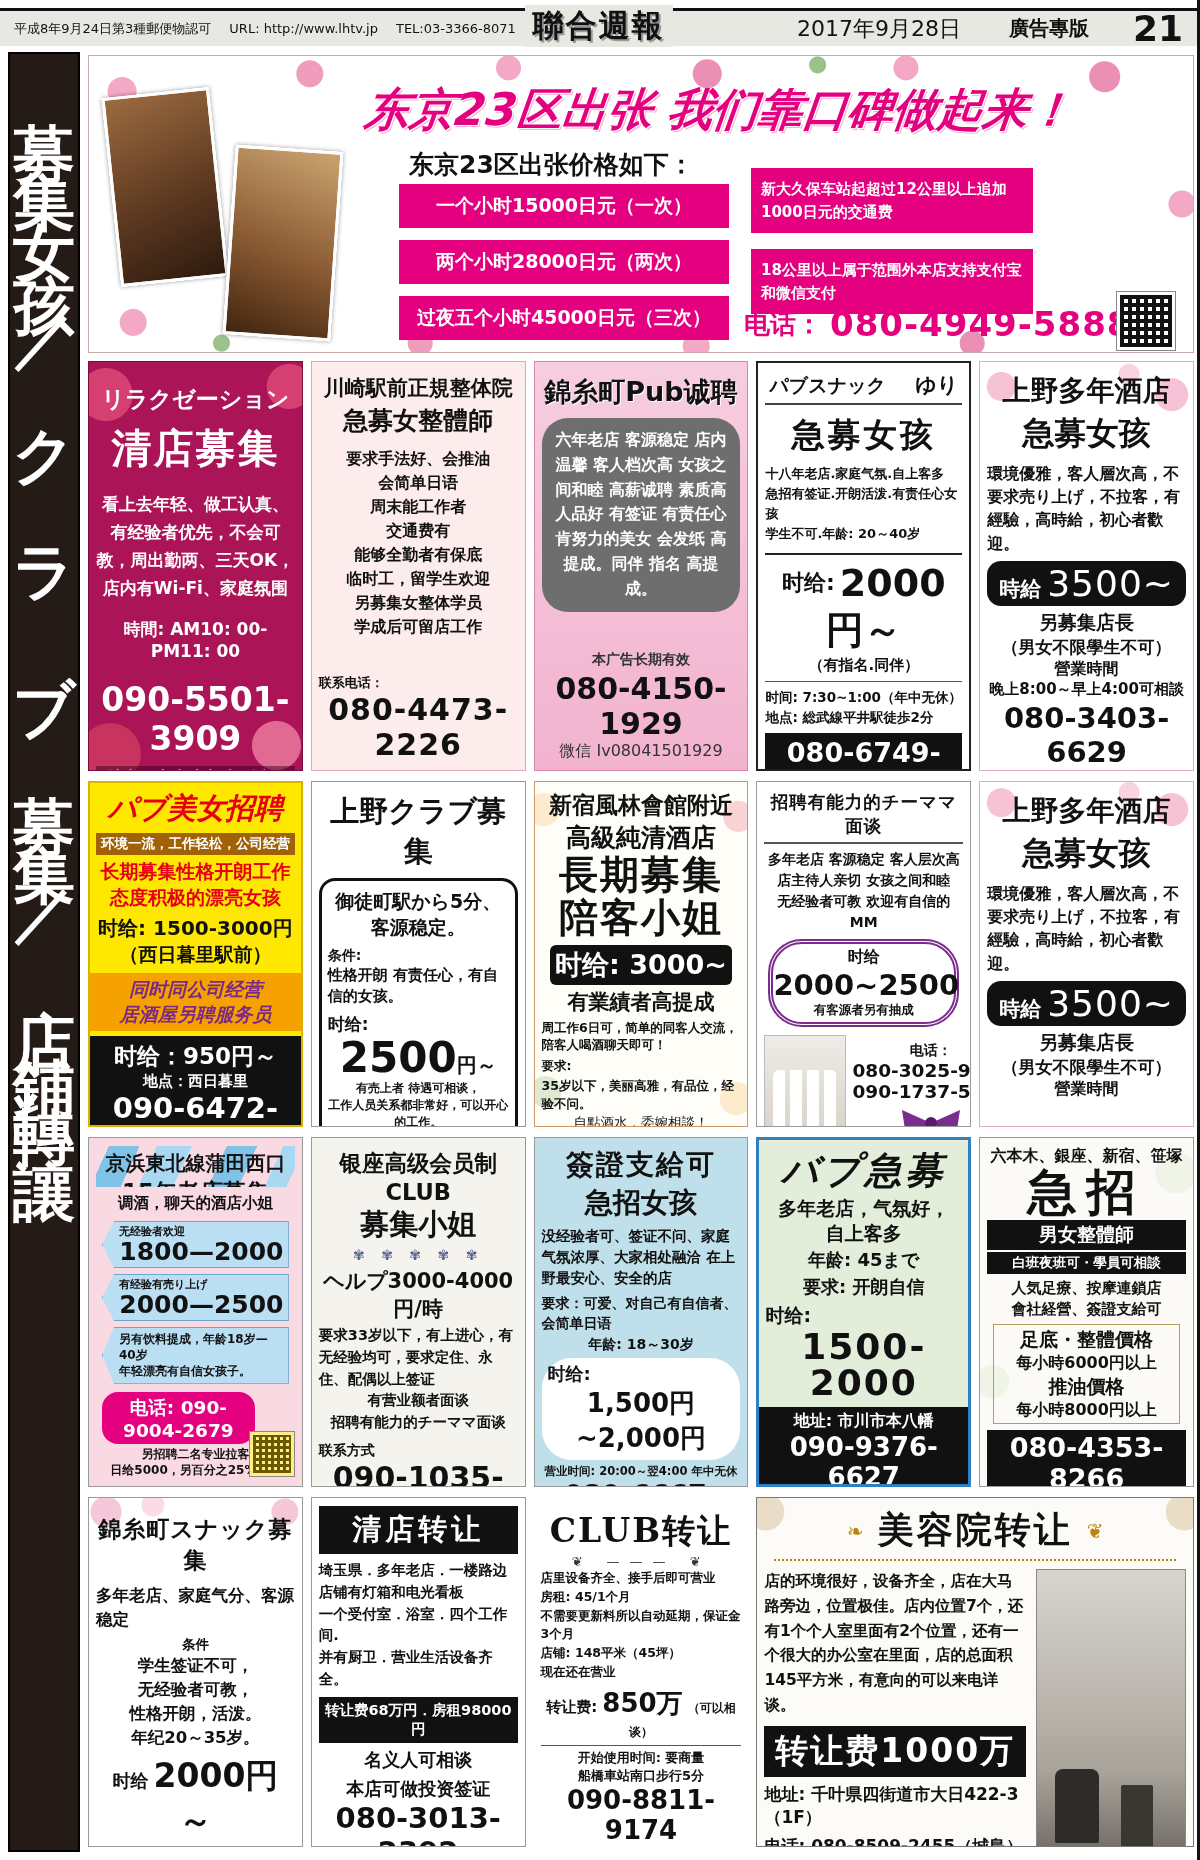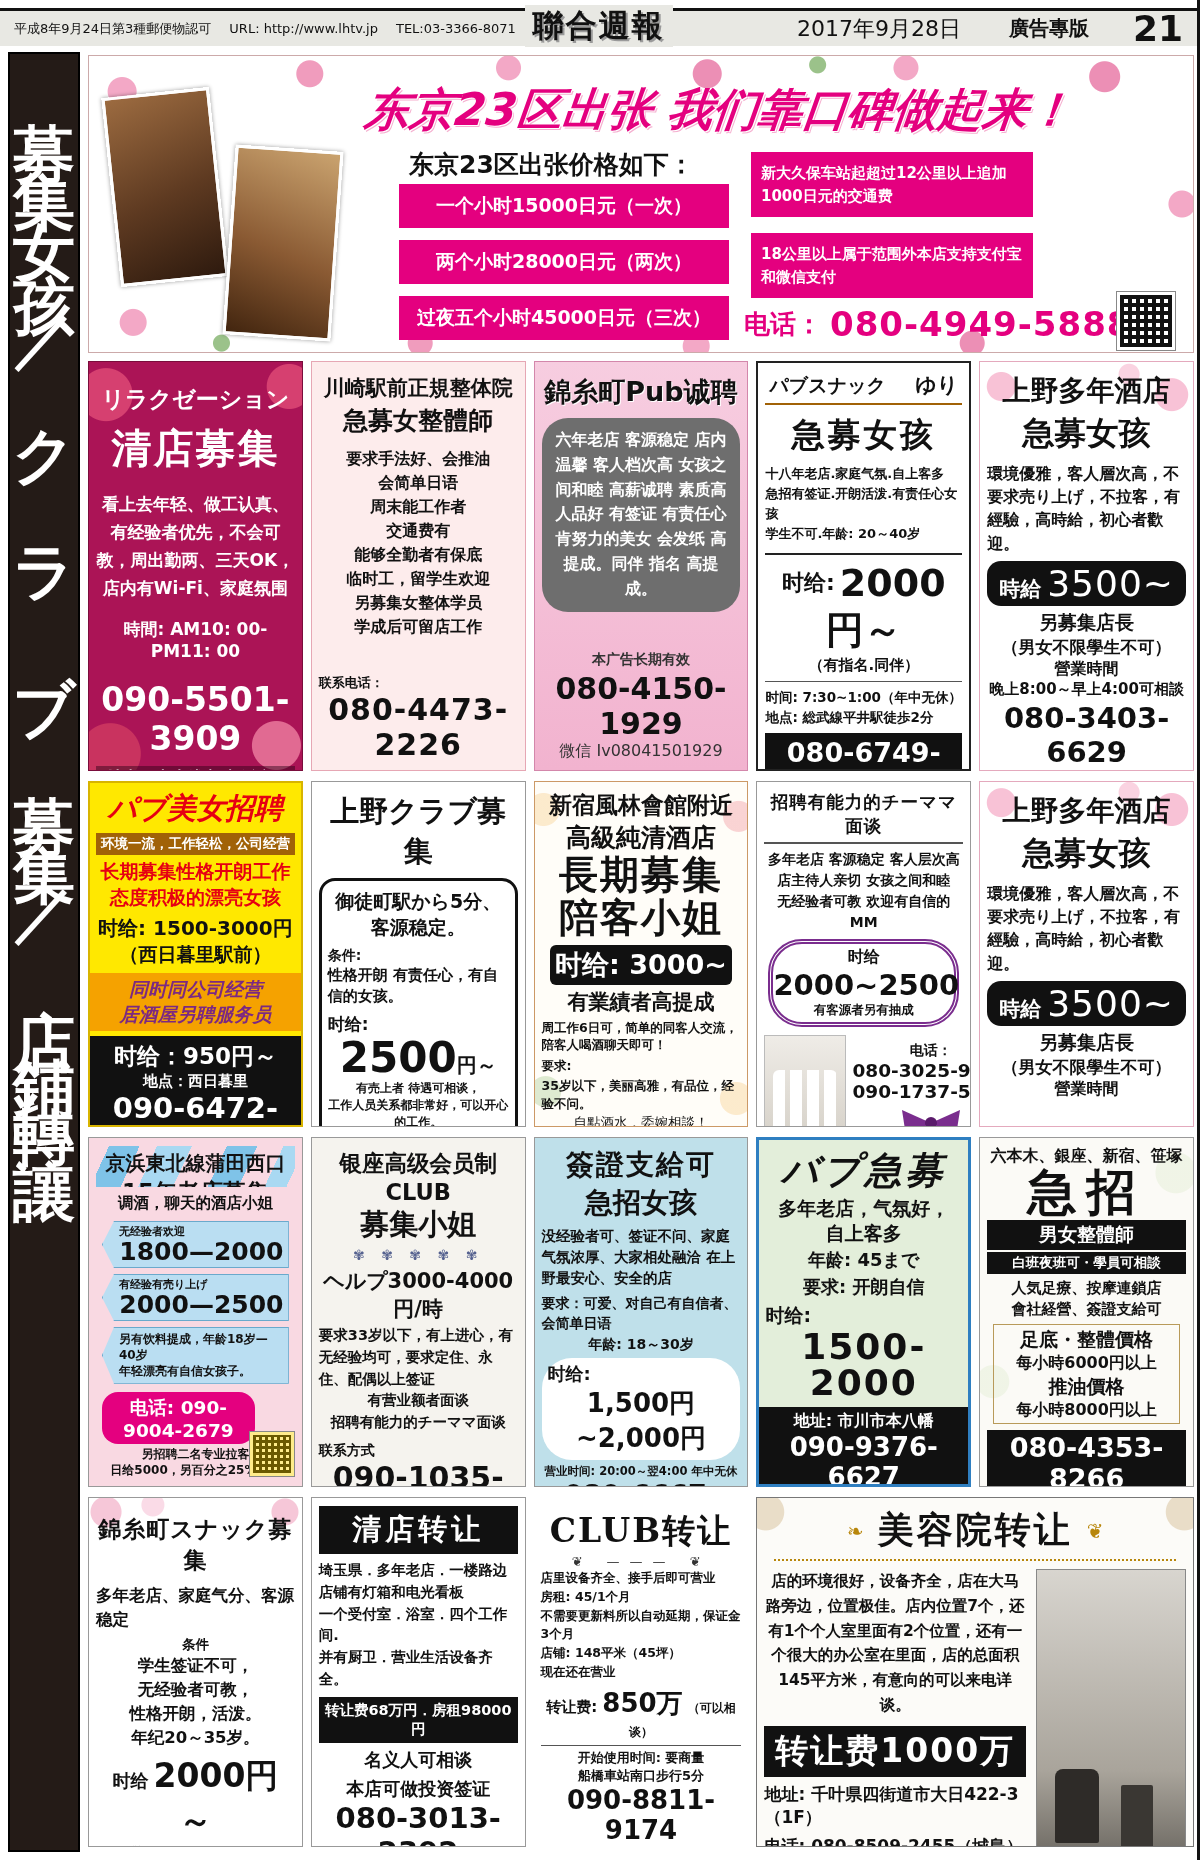--- a/index.html
+++ b/index.html
@@ -44,21 +44,21 @@
   .ta-photo1 { left:22px; top:36px; transform:rotate(-6deg); }
   .ta-photo2 { left:140px; top:92px; transform:rotate(4deg);
                background:linear-gradient(200deg,#caa36f,#8a5a33 55%,#42250f); }
   .ta-title { position:absolute; left:180px; top:24px; width:900px; text-align:center; font-size:45px;
               font-weight:900; font-style:italic; color:#e4007f; transform:skewX(-6deg);
               text-shadow:1px 1px 0 #fff, 2px 2px 0 #f5b1d0; white-space:nowrap; }
   .ta-sub { position:absolute; left:320px; top:92px; font-size:25px; font-weight:900; color:#111; }
   .ta-prices { position:absolute; left:310px; top:128px; width:330px; display:flex; flex-direction:column; gap:12px; }
   .ta-price { background:#e4007f; color:#fff; font-size:19px; font-weight:900; text-align:center;
               padding:9px 4px; white-space:nowrap; }
-  .ta-notes { position:absolute; left:662px; top:96px; width:282px; display:flex; flex-direction:column; gap:16px; }
+  .ta-notes { position:absolute; left:662px; top:112px; width:282px; display:flex; flex-direction:column; gap:16px; }
   .ta-note { background:#e4007f; color:#fff; font-size:15px; font-weight:900; padding:10px 10px; line-height:1.5; }
   .ta-phone-row { position:absolute; left:655px; top:248px; display:flex; align-items:center; gap:8px; }
   .ta-phone-label { font-size:26px; font-weight:900; color:#e4007f; }
   .ta-phone { font-size:34px; font-weight:900; color:#e4007f; letter-spacing:1px; }
   .qr { width:58px; height:58px; border:3px solid #fff; outline:1px solid #888;
         background: repeating-linear-gradient(0deg,#111 0 4px, rgba(0,0,0,0) 4px 8px),
                     repeating-linear-gradient(90deg,#111 0 4px, #fff 4px 8px); }
   .ta-qr { position:absolute; right:18px; top:236px; }
   
   .grid { position:absolute; left:88px; top:361px; width:1106px; display:grid;
@@ -90,21 +90,21 @@
   
   .ad-kinpub { background:linear-gradient(#f7cde0,#f2b3cf); border:1px solid #d387ab; text-align:center; }
   .kp-title { font-size:27px; font-weight:900; margin:4px 0 8px; text-shadow:1px 1px 0 #fff; }
   .kp-cloud { background:#6e6e6e; color:#fff; border-radius:26px; padding:10px 8px; font-size:16px;
               font-weight:bold; line-height:1.55; }
   .kp-note { font-size:14px; font-weight:bold; color:#333; margin-top:8px; }
   .kp-phone { font-size:30px; font-weight:900; margin-top:2px; }
   .kp-wechat { font-size:16px; color:#333; }
   
   .ad-yuri { border:2px solid #222; text-align:center; }
-  .yuri-head { display:flex; justify-content:space-between; align-items:baseline; border-bottom:2px solid #a16207;
+  .yuri-head { display:flex; justify-content:space-between; align-items:baseline; border-bottom:2px solid #404040;
                padding:0 4px 4px; }
   .yuri-type { font-size:19px; font-weight:bold; }
   .yuri-name { font-size:21px; font-weight:bold; }
   .yuri-title { font-size:33px; font-weight:900; margin:8px 0 6px; letter-spacing:3px; }
   .yuri-line { font-size:13px; font-weight:bold; line-height:1.55; text-align:left; }
   .yuri-wage-row { border-top:2px solid #222; margin-top:8px; padding-top:6px; }
   .yuri-wl { font-size:22px; font-weight:900; vertical-align:middle; }
   .yuri-wage { font-size:38px; font-weight:900; vertical-align:middle; }
   .yuri-wn { font-size:15px; font-weight:bold; }
   .yuri-meta { border-top:1px solid #555; margin-top:6px; padding-top:5px; font-size:13.5px; font-weight:bold;
@@ -282,21 +282,21 @@
   
   .ad-biyoin { grid-column:4 / 6; border:1px solid #777;
       background:radial-gradient(circle at 2% 4%,#e9ddc8 0 18px,rgba(0,0,0,0) 19px),
                  radial-gradient(circle at 98% 4%,#e9ddc8 0 18px,rgba(0,0,0,0) 19px),#fcfbf8; }
   .by-titlerow { display:flex; align-items:center; justify-content:center; gap:14px; }
   .by-orn { color:#b8860b; font-size:20px; }
   .by-title { font-size:36px; font-weight:900; letter-spacing:3px; }
   .by-div { border-bottom:2px dotted #b8860b; margin:4px 10px 8px; }
   .by-main { display:flex; gap:10px; flex:1; }
   .by-left { flex:1; display:flex; flex-direction:column; }
-  .by-body { font-size:15.5px; font-weight:bold; line-height:1.6; text-align:center; }
+  .by-body { font-size:15.5px; font-weight:bold; line-height:1.6; text-align:left; }
   .by-fee { background:#111; color:#fff; font-size:33px; font-weight:900; text-align:center; padding:3px 0;
             margin-top:8px; letter-spacing:2px; }
   .by-meta { font-size:17px; font-weight:900; text-align:left; margin-top:6px; }
   .by-photo { width:150px; flex:none; background:linear-gradient(#d8d5cf,#a9a49b 70%,#6e6a63);
               border:1px solid #888; position:relative; }
   .by-photo::after { content:""; position:absolute; left:18px; bottom:14px; width:44px; height:74px;
               background:#2e2b28; border-radius:8px 8px 2px 2px; box-shadow:60px 10px 0 -6px #3a3733; }
 </style>
 </head>
 <body>

